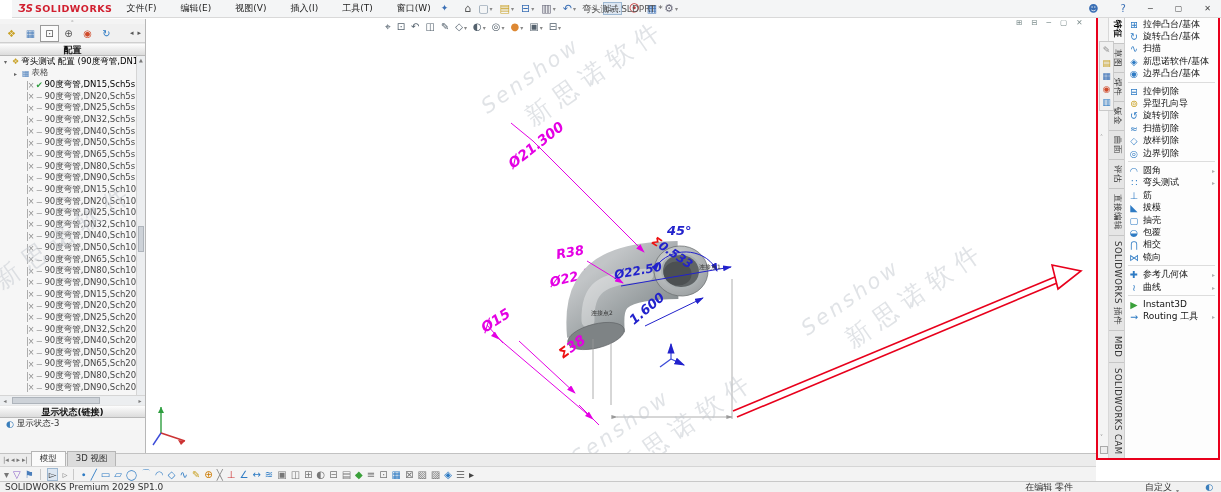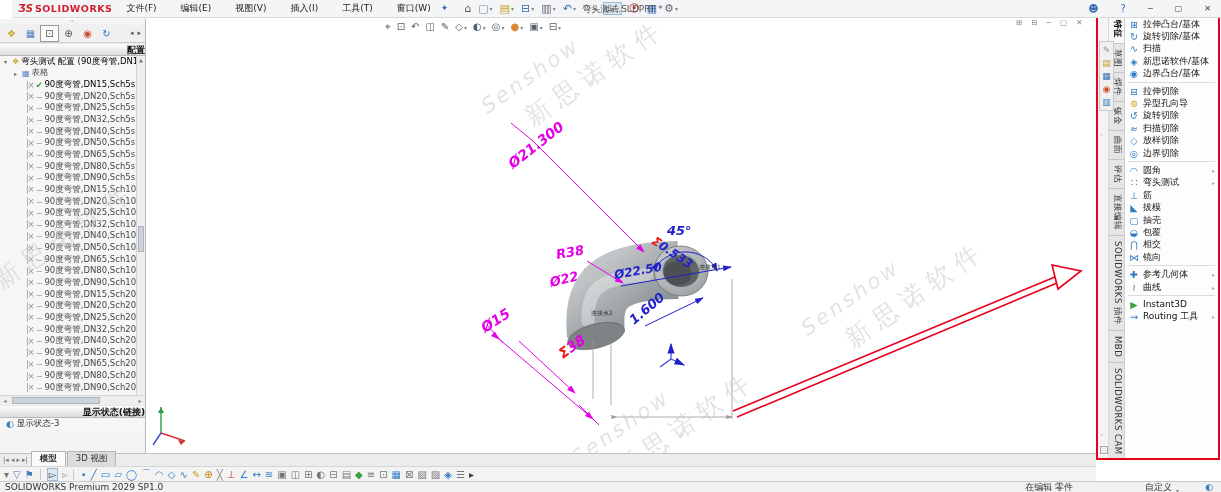--- a/index.html
+++ b/index.html
@@ -33,21 +33,21 @@
   
   #left-panel{position:absolute;left:0;top:19px;width:146px;height:434px;background:#f4f4f4;
               border-right:1px solid #b7b7b7;z-index:5;overflow:hidden}
   #lp-dot{height:5px;text-align:center;color:#9a9a9a;font-size:6px;line-height:4px}
   #fm-tabs{display:flex;align-items:center;height:19px;border-bottom:1px solid #cfcfcf;padding:0 2px;background:#f0f0f0}
   #fm-tabs .ftab{width:19px;height:17px;display:flex;align-items:center;justify-content:center;
                  font-size:10px;border:1px solid transparent}
   #fm-tabs .ftab.active{background:#fbfbfb;border:1px solid #9a9a9a}
   #fm-tabs .arrows{margin-left:auto;color:#555;font-size:7px;display:flex;gap:4px;padding-right:2px}
   .lp-header{height:13px;background:linear-gradient(#fdfdfd,#dcdcdc);border-top:1px solid #e8e8e8;
-             border-bottom:1px solid #b9b9b9;text-align:right;font-weight:bold;color:#111;
+             border-bottom:1px solid #b9b9b9;text-align:center;font-weight:bold;color:#111;
              line-height:12px;font-size:9px}
   #tree{position:relative;height:339px;background:#f6f6f6;overflow:hidden}
   .trow{display:flex;align-items:center;height:11.65px;white-space:nowrap;overflow:hidden;
         font-size:8.5px;color:#474747;padding-left:26px;position:relative}
   .trow .exp{width:8px;color:#666;font-size:6px;flex:0 0 auto}
   .trow .ticn{margin-right:2px;font-size:8px;flex:0 0 auto}
   .trow .state{width:10px;color:#9a9a9a;flex:0 0 auto;text-align:center}
   .trow .state.ok{color:#2e9e3f;font-weight:bold}
   .trow.active-cfg{color:#000}
   .trow .cfg{color:#8d8d8d;letter-spacing:-1px;font-size:8px;margin-right:1px}
@@ -58,21 +58,21 @@
   #hscroll .arr{width:10px;text-align:center;font-size:6px;color:#777}
   #hscroll .trk{flex:1;position:relative;height:100%}
   #hscroll .thumb{position:absolute;left:2px;top:1px;height:7px;width:88px;background:#cdd2d8;border:1px solid #aeb4bb}
   #ds-item{display:flex;align-items:center;height:12px;padding-left:6px;gap:3px;background:#f6f6f6;font-size:8.5px;color:#333}
   
   #doc-tabbar{position:absolute;left:0;top:453px;width:1096px;height:13px;background:#ececec;
               border-top:1px solid #c2c2c2;display:flex;align-items:flex-end;z-index:6}
   #doc-tabbar .nav{display:flex;gap:2px;color:#777;font-size:7px;padding:0 3px 2px 3px}
   #doc-tabbar .dtab{padding:1px 8px;font-size:8.5px;border:1px solid #b5b5b5;border-bottom:none;
                     background:#dcdcdc;color:#333;margin-right:1px}
-  #doc-tabbar .dtab.active{background:#fafafa;font-weight:bold}
+  #doc-tabbar .dtab.active{background:#fafafa;font-weight:normal}
   #bottom-toolbar{position:absolute;left:0;top:466px;width:1096px;height:15px;background:#f3f3f3;
                   border-top:1px solid #d5d5d5;display:flex;align-items:center;gap:4px;padding:0 4px;z-index:6;overflow:hidden}
   #bottom-toolbar .bt{font-size:10px}
   #bottom-toolbar .sep{width:1px;height:11px;background:#c9c9c9;margin:0 2px}
   #bottom-toolbar .boxed{border:1px solid #9db8d2;background:#dce6f1;padding:0 1px}
   
   #statusbar{position:absolute;left:0;top:481px;width:1221px;height:11px;background:#f1f1f1;
              border-top:1px solid #c8c8c8;display:flex;align-items:center;padding:0 5px;color:#333;z-index:31}
   #sb-mode{position:absolute;right:148px}
   #sb-custom{position:absolute;right:42px;display:flex;align-items:flex-end;gap:3px}
@@ -618,21 +618,21 @@
       <div class="vtab">MBD</div>
       <div class="vtab">SOLIDWORKS CAM</div>
     </div>
   <div id="rp-menu">
       <div class="mi">
         <span class="mic" style="color: rgb(46, 123, 196);">⊞</span>
         <span>拉伸凸台/基体</span>
       </div>
       <div class="mi">
         <span class="mic" style="color: rgb(46, 123, 196);">↻</span>
-        <span>旋转切除/基体</span>
+        <span>旋转凸台/基体</span>
       </div>
       <div class="mi">
         <span class="mic" style="color: rgb(46, 123, 196);">∿</span>
         <span>扫描</span>
       </div>
       <div class="mi">
         <span class="mic" style="color: rgb(46, 123, 196);">◈</span>
         <span>新思诺软件/基体</span>
       </div>
       <div class="mi">

